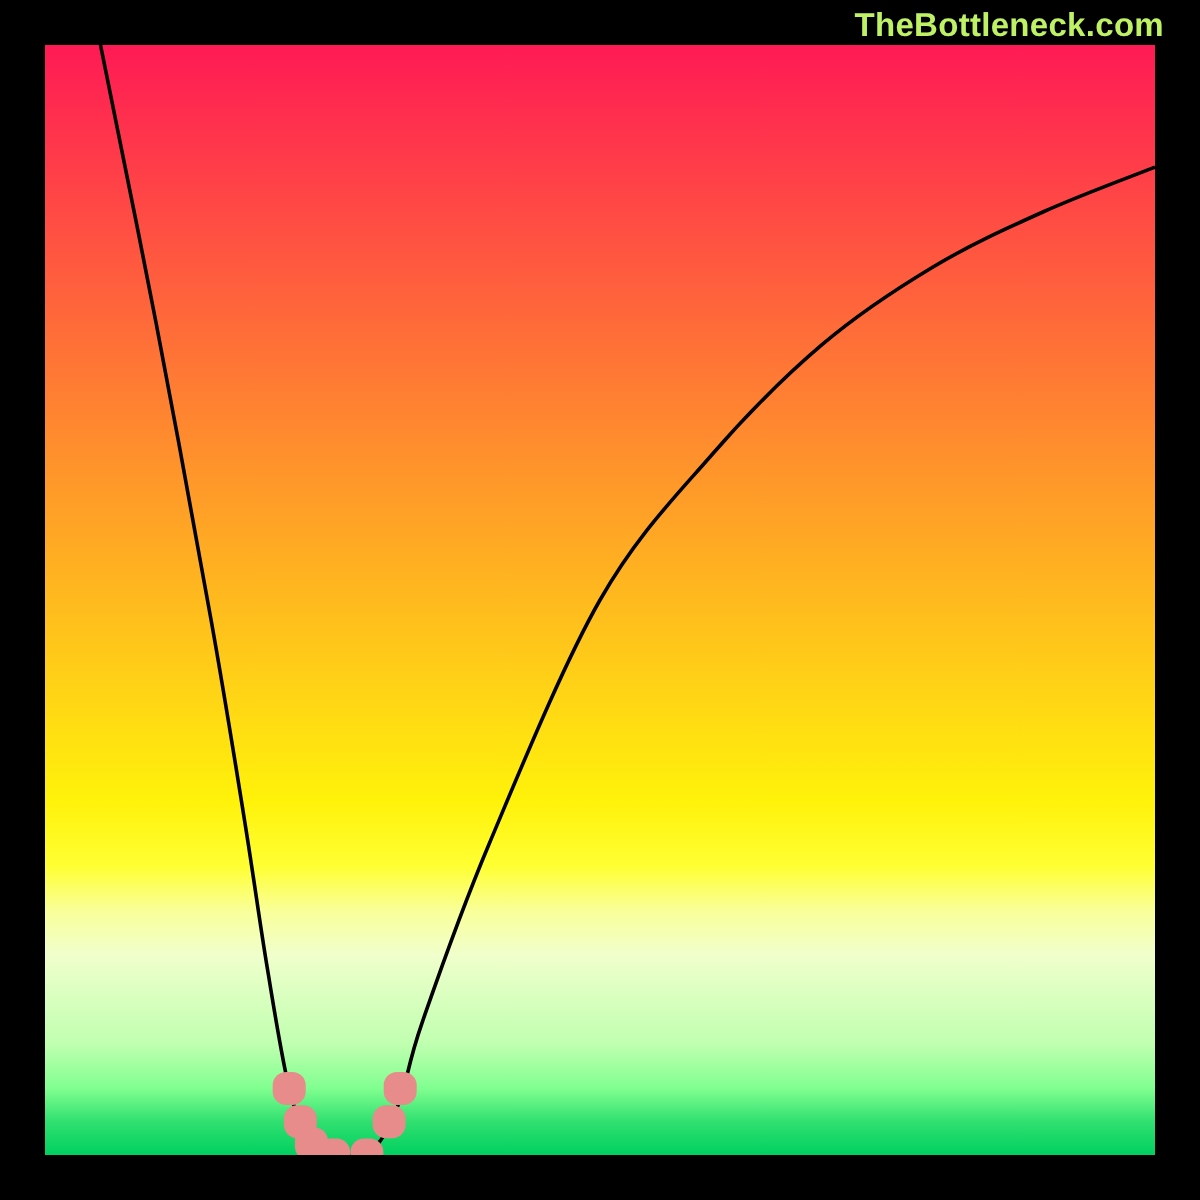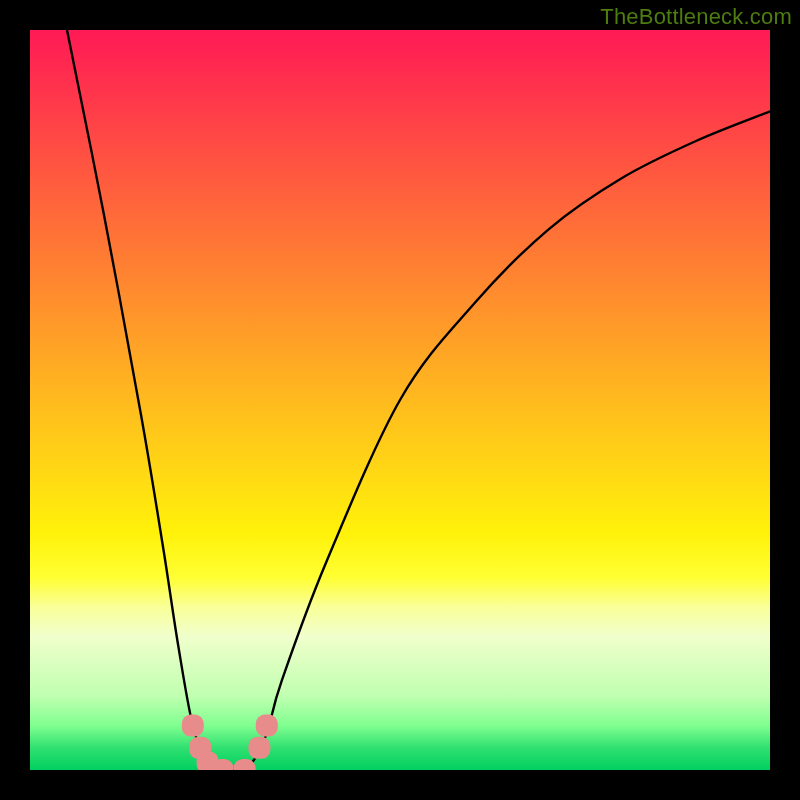--- a/index.html
+++ b/index.html
@@ -31,25 +31,25 @@
       #f0ffcc 82%,
       #c0ffb0 90%,
       #80ff90 94%,
       #30e070 97%,
       #00d060 100%
     );
   }
   .watermark {
     position: absolute;
     top: 4px;
-    right: 8px;
+    right: 24px;
     font-family: Arial, Helvetica, sans-serif;
     font-size: 22px;
-    font-weight: 400;
-    color: #4d7c0f;
+    font-weight: 700;
+    color: #bef264;
     letter-spacing: 0.2px;
     z-index: 5;
   }
   svg.curve {
     position: absolute;
     inset: 0;
     width: 740px;
     height: 740px;
     z-index: 2;
   }

